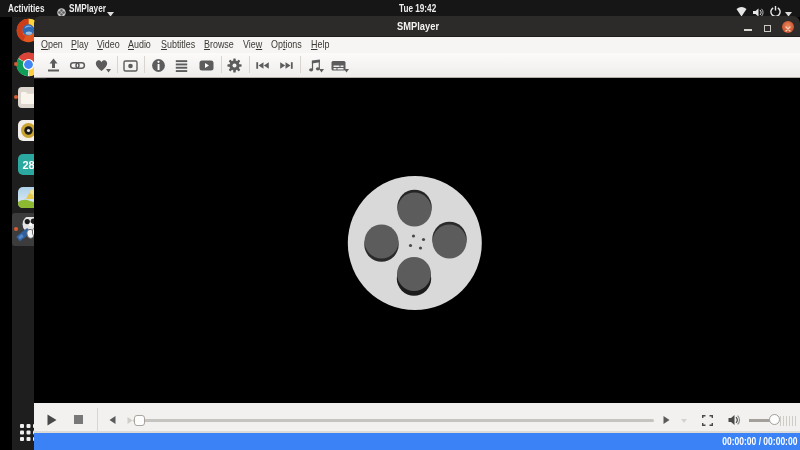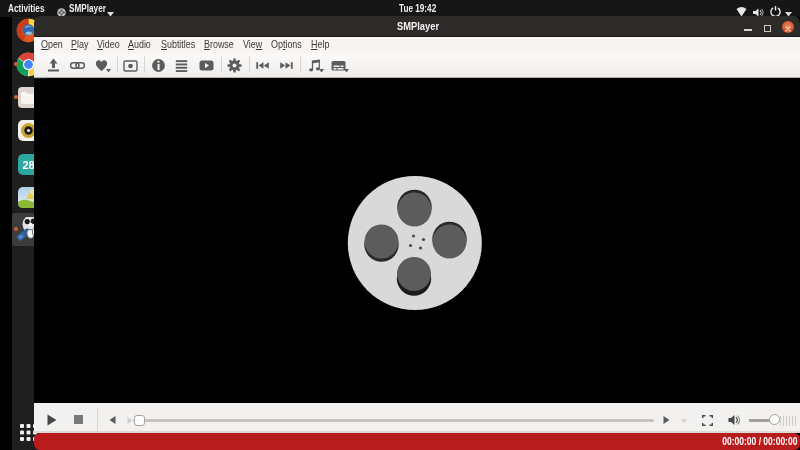--- a/index.html
+++ b/index.html
@@ -21,21 +21,21 @@
   #titlebar { left:0; top:0; width:766px; height:21px; background:#2d2a2a; border-radius:7px 7px 0 0; border-bottom:1px solid #1f1c1c; }
   #titlebar .title { position:absolute; left:362.5px; top:4px; color:#f5f3f1; font-size:11px; font-weight:bold; transform:scaleX(0.85); transform-origin:0 0; white-space:nowrap; }
   #menubar { left:0; top:21px; width:766px; height:16px; background:#f6f5f3; color:#3b3834; font-size:10.5px; }
   #menubar span { position:absolute; top:1px; transform:scaleX(0.85); transform-origin:0 0; white-space:nowrap; }
   #menubar u { text-decoration:underline; text-underline-offset:1px; }
   #toolbar { left:0; top:37px; width:766px; height:25px; background:linear-gradient(#fcfbfa,#efedeb); border-bottom:1px solid #b5afa9; }
   .tsep { position:absolute; top:3px; width:1px; height:17px; background:#d8d5d1; }
   .ticon { position:absolute; top:4px; }
   #video { left:0; top:63px; width:766px; height:324px; background:#000; }
   #controlbar { left:0; top:387px; width:766px; height:30px; background:#f2f1ef; border-bottom:2px solid #dddbd8; }
-  #statusbar { left:0; top:417px; width:766px; height:17px; background:#b91c1c;border-radius:6px; } #statusbar div { position:absolute; right:3px; top:0; height:17px; line-height:17px; color:#fff; font-size:10px; font-weight:bold; transform:scaleX(0.85); transform-origin:100% 0; white-space:nowrap; }
+  #statusbar { left:0; top:417px; width:766px; height:17px; background:#3b82f6; } #statusbar div { position:absolute; right:3px; top:0; height:17px; line-height:17px; color:#fff; font-size:10px; font-weight:bold; transform:scaleX(0.85); transform-origin:100% 0; white-space:nowrap; }
 </style>
 </head>
 <body>
 <div id="screen">
 
   <div id="topbar" class="abs">
     <div class="item txt" style="left:8px;">Activities</div>
     <svg class="item" style="left:57px; top:4px;" width="9" height="9" viewBox="0 0 11 11">
       <circle cx="5.5" cy="5.5" r="5.2" fill="#c4c4c4"></circle>
       <circle cx="5.5" cy="3" r="1.5" fill="#5c5c5c"></circle>

